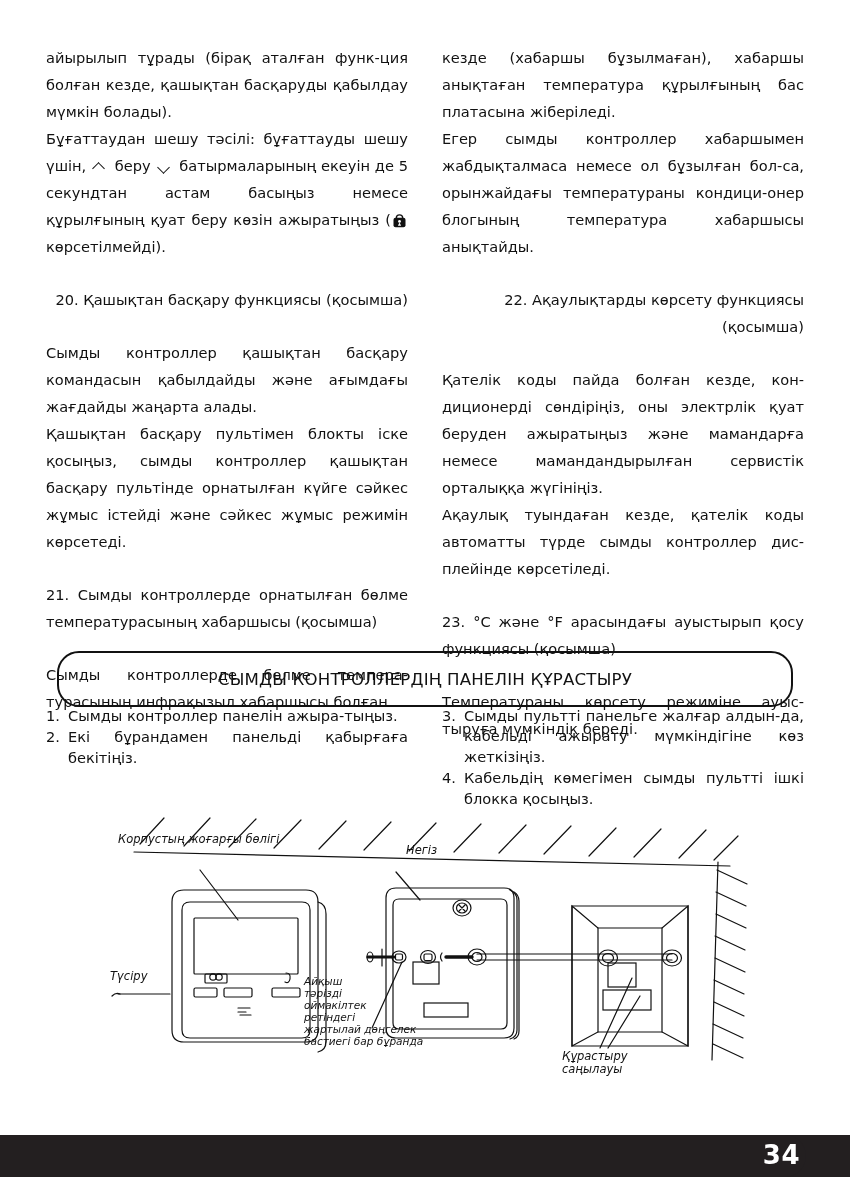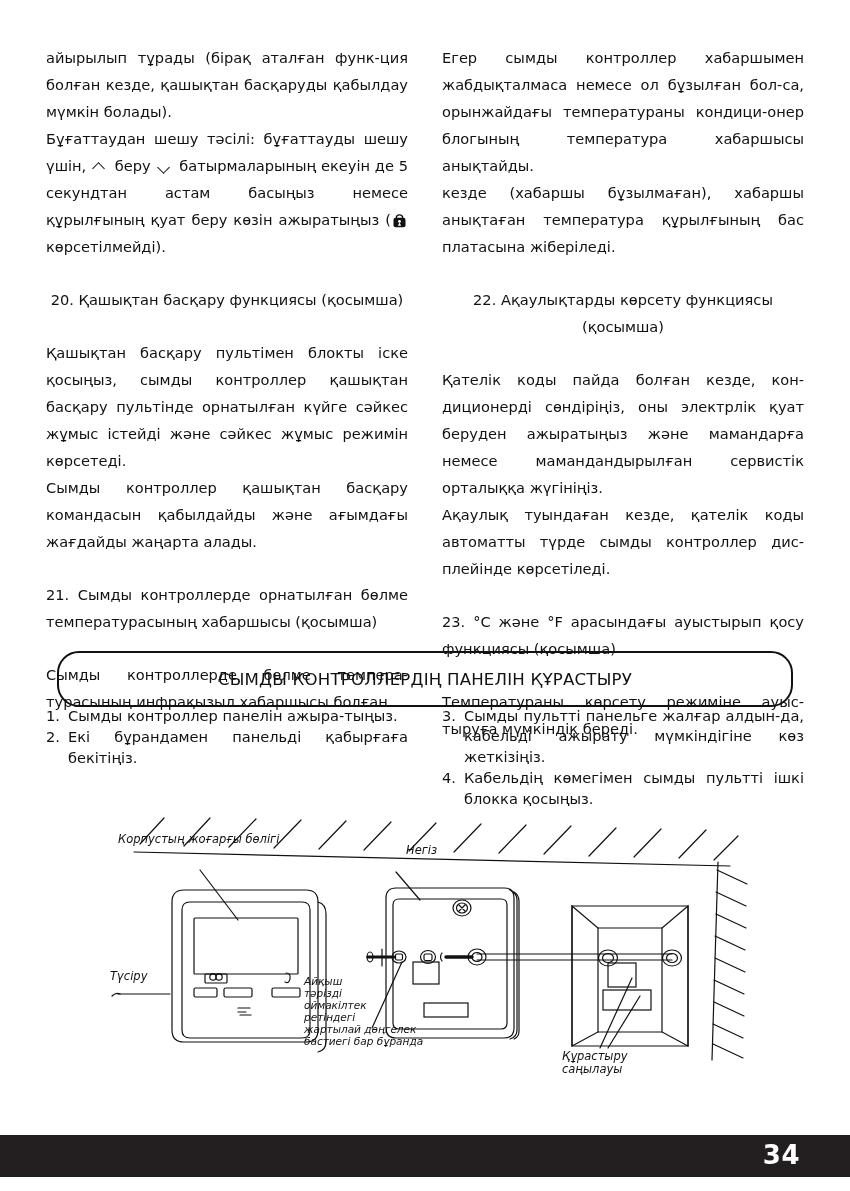--- a/index.html
+++ b/index.html
@@ -33,21 +33,21 @@
     width: 362px;
   }
   p.body {
     margin: 0;
     font-size: 14.6px;
     line-height: 27px;
     text-align: justify;
     text-justify: inter-word;
     hyphens: manual;
   }
-  p.body.nojust { text-align: center; }
+  p.body.nojust { text-align: right; }
   .gap-md { height: 26px; }
 
   .glyph-up, .glyph-dn {
     display: inline-block;
     width: 15px;
     height: 9px;
     position: relative;
     vertical-align: -1px;
     margin: 0 2px;
   }
@@ -176,33 +176,33 @@
               <path d="M4.6 5.4 a3.4 3.4 0 0 1 6.8 0" fill="none" stroke="#111" stroke-width="1.5"></path>
               <rect x="1.6" y="5.0" width="12.8" height="10.2" rx="2.2" fill="#111"></rect>
               <circle cx="8" cy="9.0" r="1.5" fill="#fff"></circle>
               <path d="M8 10.2 L6.3 13.6 h3.4 Z" fill="#fff"></path>
             </svg></span><span> көрсетілмейді).</span></p>
 
       <div class="gap-md"></div>
       <p class="body nojust">20. Қашықтан басқару функциясы (қосымша)</p>
       <div class="gap-md"></div>
 
+      <p class="body">Сымды контроллер  қашықтан басқару командасын қабылдайды және ағымдағы жағдайды жаңарта алады.</p>
       <p class="body">Қашықтан басқару пультімен блокты іске қосыңыз, сымды контроллер  қашықтан басқару пультінде орнатылған күйге сәйкес жұмыс істейді және сәйкес жұмыс режимін көрсетеді.</p>
-      <p class="body">Сымды контроллер  қашықтан басқару командасын қабылдайды және ағымдағы жағдайды жаңарта алады.</p>
 
       <div class="gap-md"></div>
       <p class="body">21. Сымды контроллерде орнатылған бөлме температурасының хабаршысы (қосымша)</p>
       <div class="gap-md"></div>
 
       <p class="body">Сымды контроллерде бөлме темпера-турасының инфрақызыл хабаршысы болған</p>
     </div>
 
     <div class="col">
+      <p class="body">кезде (хабаршы бұзылмаған), хабаршы анықтаған температура құрылғының бас платасына жіберіледі.</p>
       <p class="body">Егер сымды контроллер  хабаршымен жабдықталмаса немесе ол бұзылған бол-са, орынжайдағы температураны кондици-онер блогының температура хабаршысы анықтайды.</p>
-      <p class="body">кезде (хабаршы бұзылмаған), хабаршы анықтаған температура құрылғының бас платасына жіберіледі.</p>
 
       <div class="gap-md"></div>
       <p class="body nojust">22. Ақаулықтарды көрсету функциясы (қосымша)</p>
       <div class="gap-md"></div>
 
       <p class="body">Қателік коды пайда болған кезде, кон-диционерді сөндіріңіз, оны электрлік қуат беруден ажыратыңыз және мамандарға немесе мамандандырылған сервистік орталыққа жүгініңіз.</p>
       <p class="body">Ақаулық туындаған кезде, қателік коды автоматты түрде сымды контроллер дис-плейінде көрсетіледі.</p>
 
       <div class="gap-md"></div>
       <p class="body">23. °C және °F арасындағы ауыстырып қосу функциясы (қосымша)</p>

